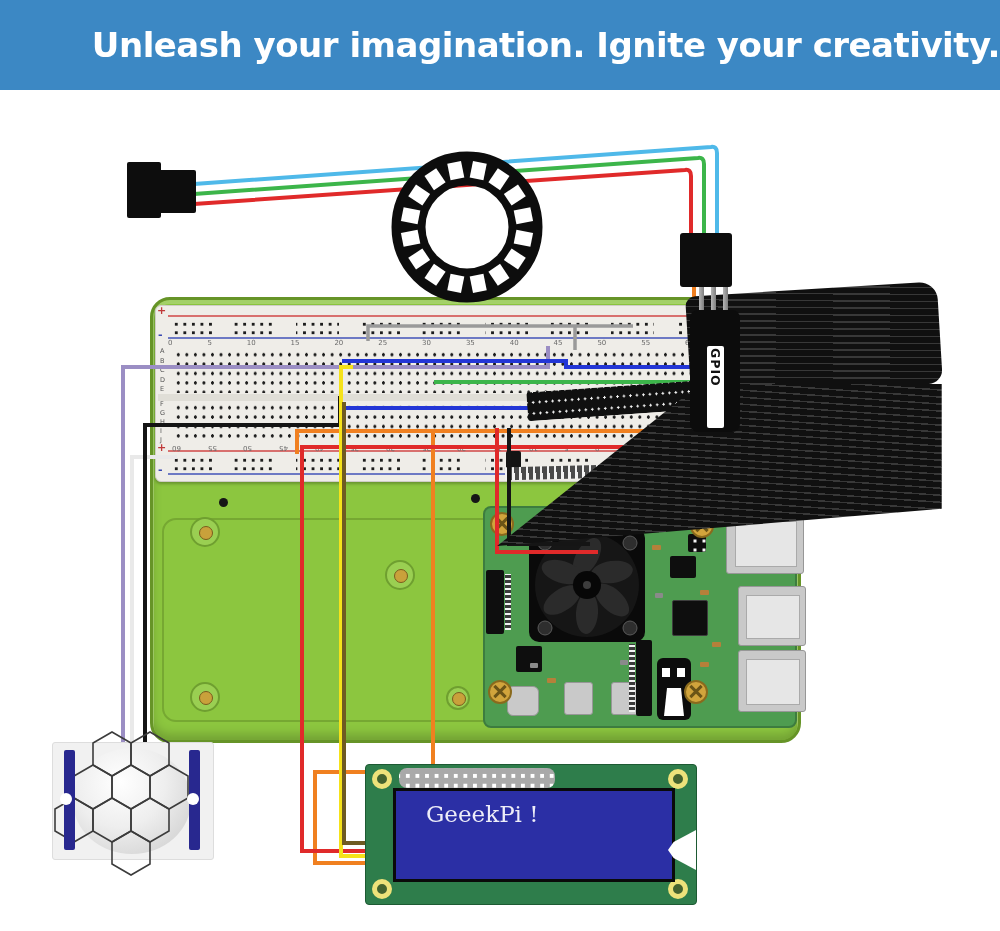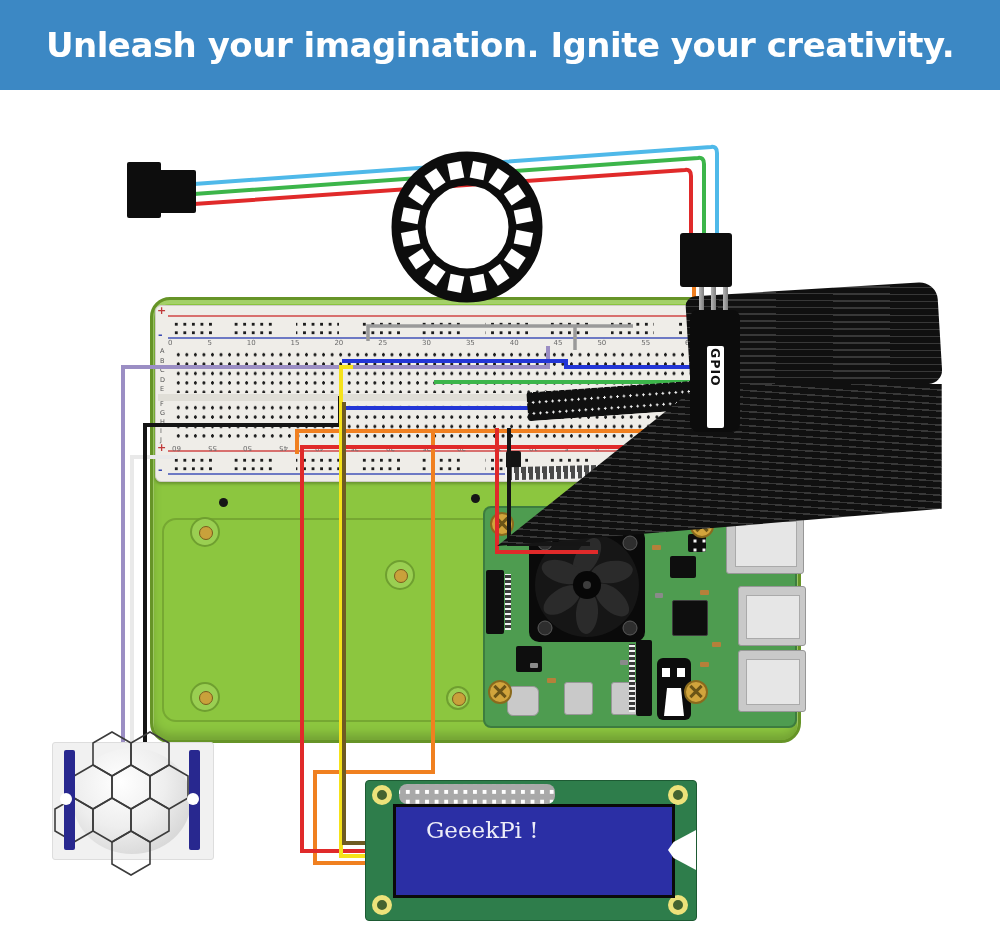--- a/index.html
+++ b/index.html
@@ -1,21 +1,21 @@
 <!DOCTYPE html>
 <html><head>
 <meta charset="utf-8">
 <style>
   html,body{margin:0;padding:0;background:#fff;}
   #scene{position:relative;width:1000px;height:931px;background:#ffffff;overflow:hidden;
          font-family:"DejaVu Sans","Liberation Sans",sans-serif;}
   .abs{position:absolute;}
 
   
-  #banner{left:0;top:0;width:1000px;height:90px;background:#3C88C4;display:flex;align-items:center;justify-content:center;z-index:20;}
+  #banner{left:0;top:0;width:1000px;height:90px;background:#3C88C4;display:flex;align-items:center;justify-content:flex-end;z-index:20;}
   #banner span{color:#fff;font-weight:700;font-size:34px;letter-spacing:-0.5px;white-space:nowrap;}
 
   
   #plate{left:150px;top:297px;width:645px;height:440px;background:#8CC63F;border:3px solid #669427;border-radius:20px;
          box-shadow:inset 0 3px 0 1px rgba(255,255,255,.22), inset 0 -6px 10px rgba(0,0,0,.18);z-index:1;}
   #plate-recess{left:162px;top:518px;width:356px;height:200px;border:2px solid #76A832;border-radius:14px;z-index:1;}
   .boss{width:26px;height:26px;border-radius:50%;background:#9ACF52;border:2px solid #6f9f30;z-index:2;}
   .boss i{position:absolute;left:7px;top:7px;width:12px;height:12px;border-radius:50%;background:#C9A13B;border:1px solid #7a5c1e;display:block;}
   .holedot{width:9px;height:9px;border-radius:50%;background:#161616;z-index:2;}
 
@@ -79,21 +79,21 @@
   #fan{left:529px;top:528px;width:116px;height:114px;background:#0A0A0A;border-radius:10px;z-index:5;}
 
   
   #pir{left:52px;top:742px;width:160px;height:116px;background:#F1F1F1;border:1px solid #ddd;border-radius:3px;z-index:11;}
   #pir-dome{left:73px;top:748px;width:118px;height:106px;border-radius:50%;z-index:11;
     background:radial-gradient(circle at 40% 32%, #ffffff 0%, #eeeeee 45%, #d6d6d6 80%, #cccccc 100%);}
   .pir-bar{width:11px;height:100px;background:#28288F;border-radius:2px;z-index:12;}
   .pir-dot{width:12px;height:12px;border-radius:50%;background:#fff;z-index:13;}
 
   
-  #lcd{left:365px;top:780px;width:330px;height:139px;background:#2E7D4B;border:1px solid #1d5a33;border-radius:4px;z-index:11;text-decoration:underline;}
+  #lcd{left:365px;top:764px;width:330px;height:139px;background:#2E7D4B;border:1px solid #1d5a33;border-radius:4px;z-index:11;text-decoration:underline;}
   .lcd-hole{position:absolute;width:20px;height:20px;border-radius:50%;border:5px solid #EDE27A;background:#44632F;box-sizing:border-box;}
   #lcd-header{position:absolute;left:33px;top:3px;width:156px;height:20px;background:#A9A9A9;border-radius:8px;
     background-image:radial-gradient(circle,#fff 2.1px,rgba(0,0,0,0) 2.3px);background-size:9.6px 9.8px;background-position:4px 3px;}
   #lcd-screen{position:absolute;left:27px;top:23px;width:276px;height:88px;background:#2B2FA5;border:3px solid #0a0a0a;}
   #lcd-screen .l1{position:absolute;left:30px;top:10px;color:#EDEDF8;font-family:"DejaVu Serif","Liberation Serif",serif;font-size:23px;}
   #lcd-screen .l2{position:absolute;left:72px;top:50px;color:#EDEDF8;font-family:"DejaVu Serif","Liberation Serif",serif;font-size:23px;}
   #lcd-plug{left:668px;top:830px;width:28px;height:40px;background:#fff;z-index:12;
     clip-path:polygon(100% 0,20% 30%,0 50%,20% 70%,100% 100%);}
 
   svg.layer{position:absolute;left:0;top:0;pointer-events:none;}

